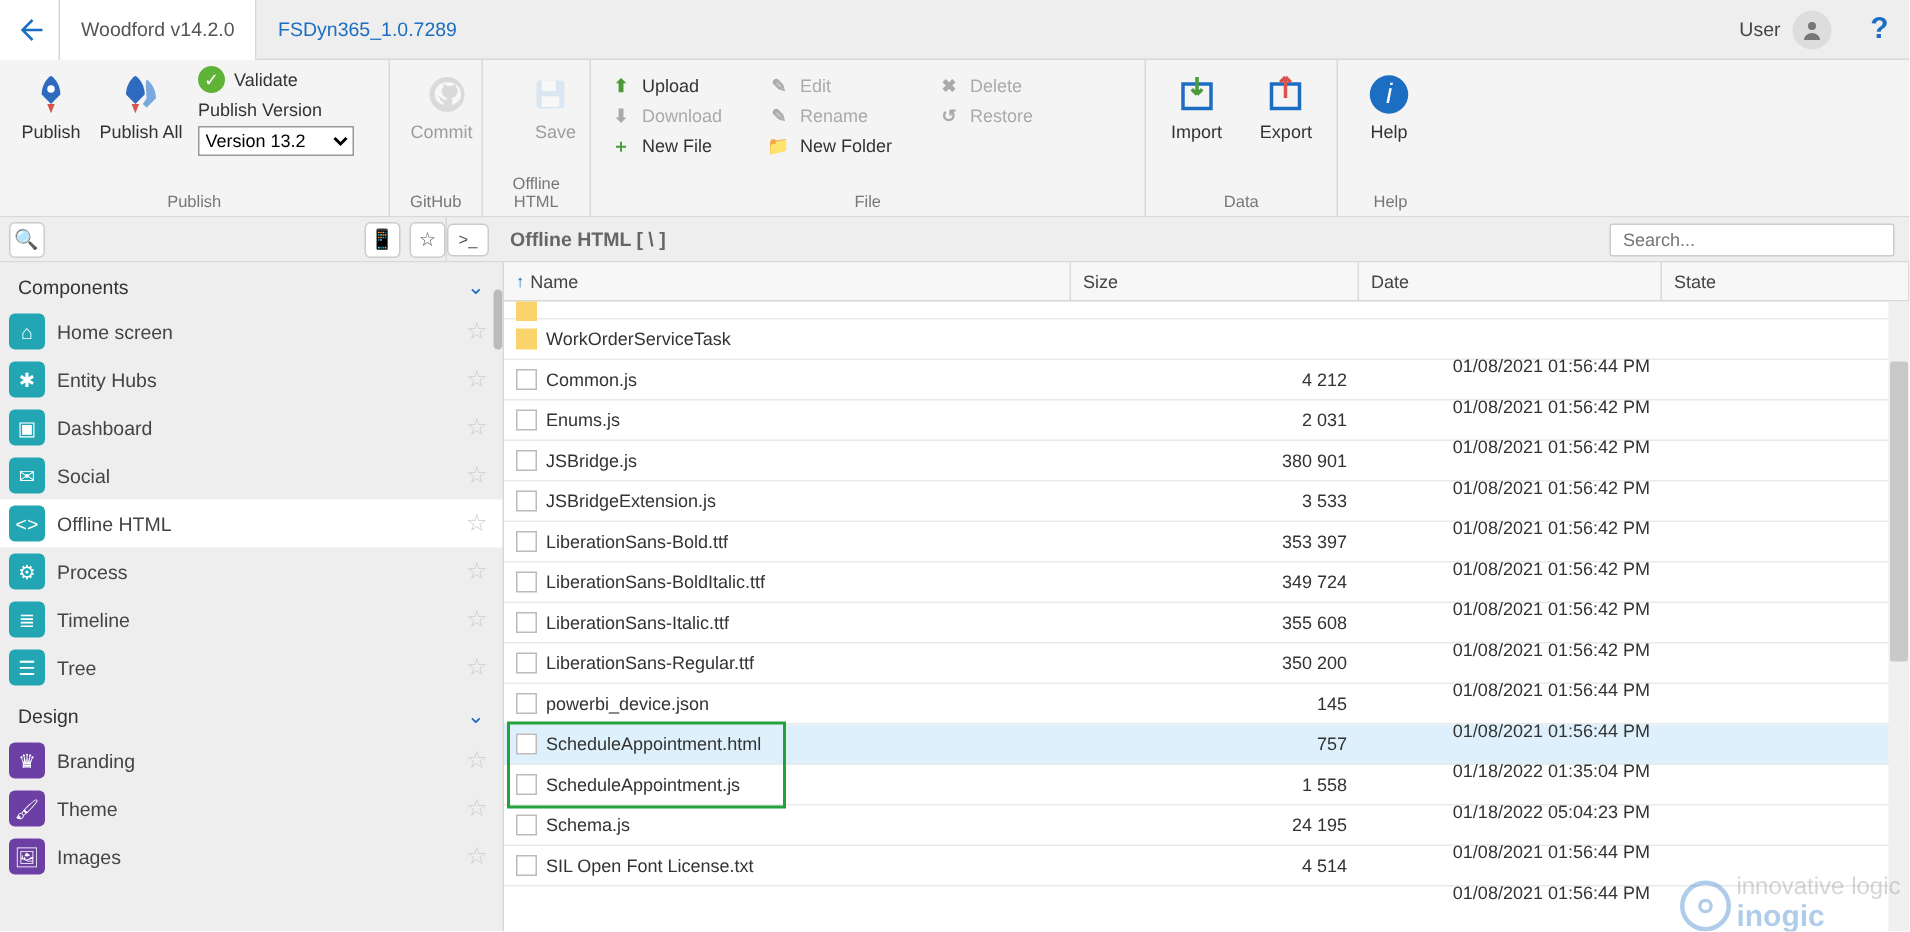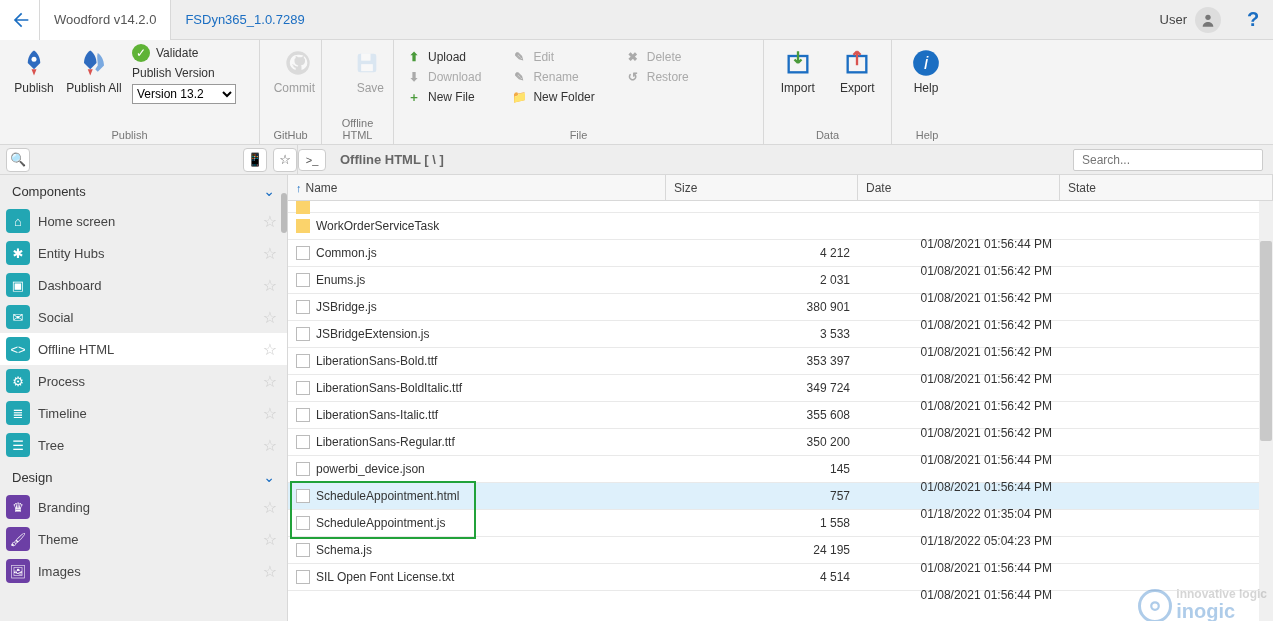--- a/index.html
+++ b/index.html
@@ -37,21 +37,21 @@
 .secondbar-left { width:298px; display:flex; align-items:center; gap:6px; padding-left:6px; border-right:1px solid #d8d8d8; height:100%; }
 .icon-btn { width:24px;height:24px; border:1px solid #ccc; border-radius:4px; background:#fff; display:flex;align-items:center;justify-content:center; font-size:13px; color:#555; cursor:pointer;}
 .secondbar-left .sep { flex:1; }
 .terminal { width:28px;height:22px;border:1px solid #ccc;border-radius:4px;background:#fff;display:flex;align-items:center;justify-content:center;font-size:11px;color:#555;margin-right:4px;}
 .path-label { padding: 0 10px; font-weight:600; color:#666; font-size:13px; }
 .secondbar .search { margin-left:auto; width:190px; margin-right:10px; }
 .secondbar .search input { width:100%; height:22px; border:1px solid #ccc; padding:0 8px; font-size:12px; border-radius:2px; }
 
 
 .main { display:flex; height: calc(621px - 40px - 105px - 30px); }
-.sidebar { width: 288px; background:#eee; border-right:1px solid #d8d8d8; overflow:hidden; position:relative; }
+.sidebar { width: 336px; background:#eee; border-right:1px solid #d8d8d8; overflow:hidden; position:relative; }
 .sidebar .scrollind { position:absolute; right:0; top:0; width:6px; height:100%; background:transparent; }
 .sidebar .scrollthumb { position:absolute; right:0; top:18px; width:6px; height:40px; background:#bbb; border-radius:3px; }
 .sbar-section { padding: 8px 12px 6px; font-size:13px; color:#333; display:flex; align-items:center; justify-content:space-between; cursor:pointer;}
 .sbar-section .chev { color:#1b6ec2; font-size:14px; }
 .sbar-item { display:flex; align-items:center; height:32px; padding:0 10px 0 6px; gap:8px; cursor:pointer; color:#444;}
 .sbar-item.selected { background:#fff; }
 .sbar-item .sicon { width:24px;height:24px;border-radius:4px;background:#22a6b3;display:flex;align-items:center;justify-content:center;color:#fff;font-size:13px;}
 .sbar-item .star { margin-left:auto; color:#ccc; font-size:16px;}
 .sbar-item.design .sicon { background:#6c3fa5; }
 
@@ -72,21 +72,21 @@
 .cell.size { flex:0 0 192px; text-align:right; justify-content:flex-end; display:flex;}
 .cell.date { flex:0 0 202px; text-align:right; justify-content:flex-end; display:flex;margin-top:36px;}
 .cell.state { flex:1; }
 .ficon { width:14px;height:14px; border:1px solid #bbb; background:#fff; flex-shrink:0;}
 .ficon.folder { border:none; background:#fbd36b; }
 .green-box { position:absolute; border:2px solid #21a23a; pointer-events:none; }
 .scrollbar-v { position:absolute; right:0; top:26px; width:14px; height:calc(100% - 26px); background:#f0f0f0; }
 .scrollbar-v .thumb { width:12px; margin:1px; background:#c9c9c9; height:200px; margin-top:40px; border-radius:2px;}
 .watermark { position:absolute; right:6px; bottom:-2px; opacity:.35; font-size:20px; color:#1b6ec2; display:flex; align-items:center; gap:4px; pointer-events:none;}
 .watermark .ring{width:34px;height:34px;border:3px solid #1b6ec2;border-radius:50%;display:flex;align-items:center;justify-content:center;}
-.watermark .small{font-size:12px;color:#888;display:block;line-height:1;font-weight:bold;}
+.watermark .small{font-size:16px;color:#888;display:block;line-height:1;}
 </style>
 </head>
 <body>
 
 <div class="topbar">
   <div class="back">
     <svg width="20" height="20" viewBox="0 0 24 24">
         <path fill="none" stroke="#1b6ec2" stroke-width="2" d="M14 4l-8 8 8 8M6 12h16"></path>
       </svg>
   </div>

